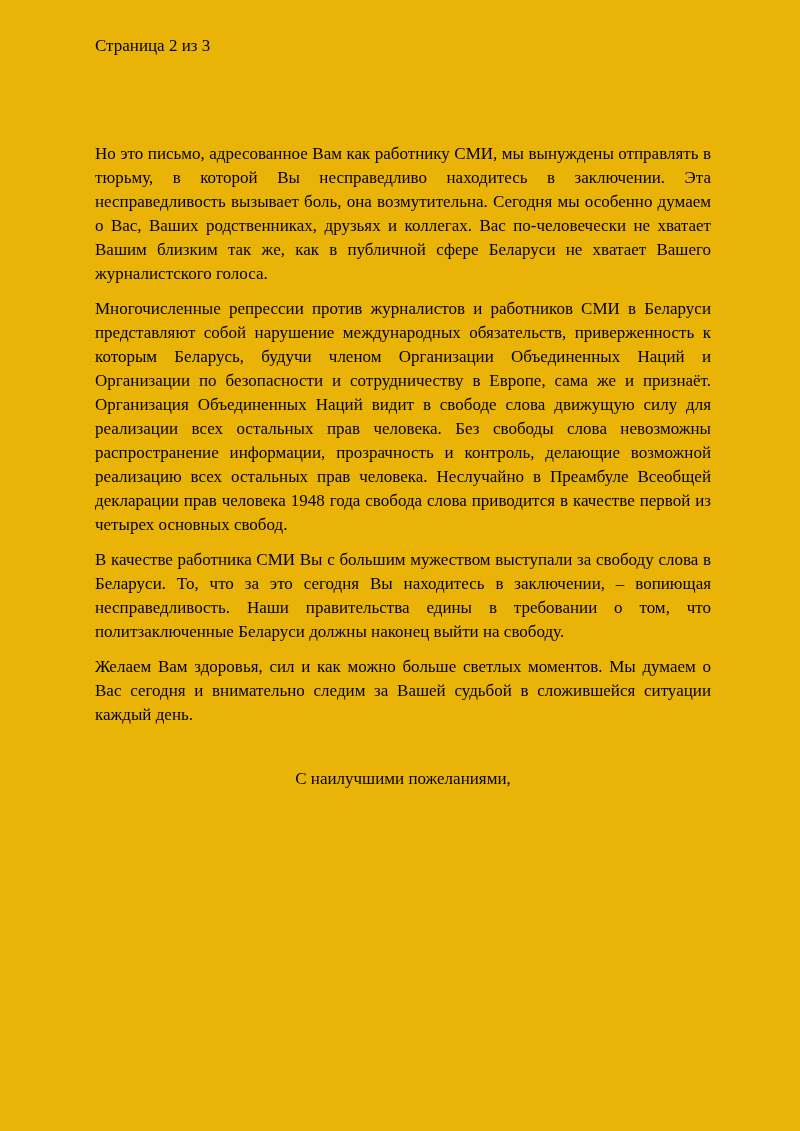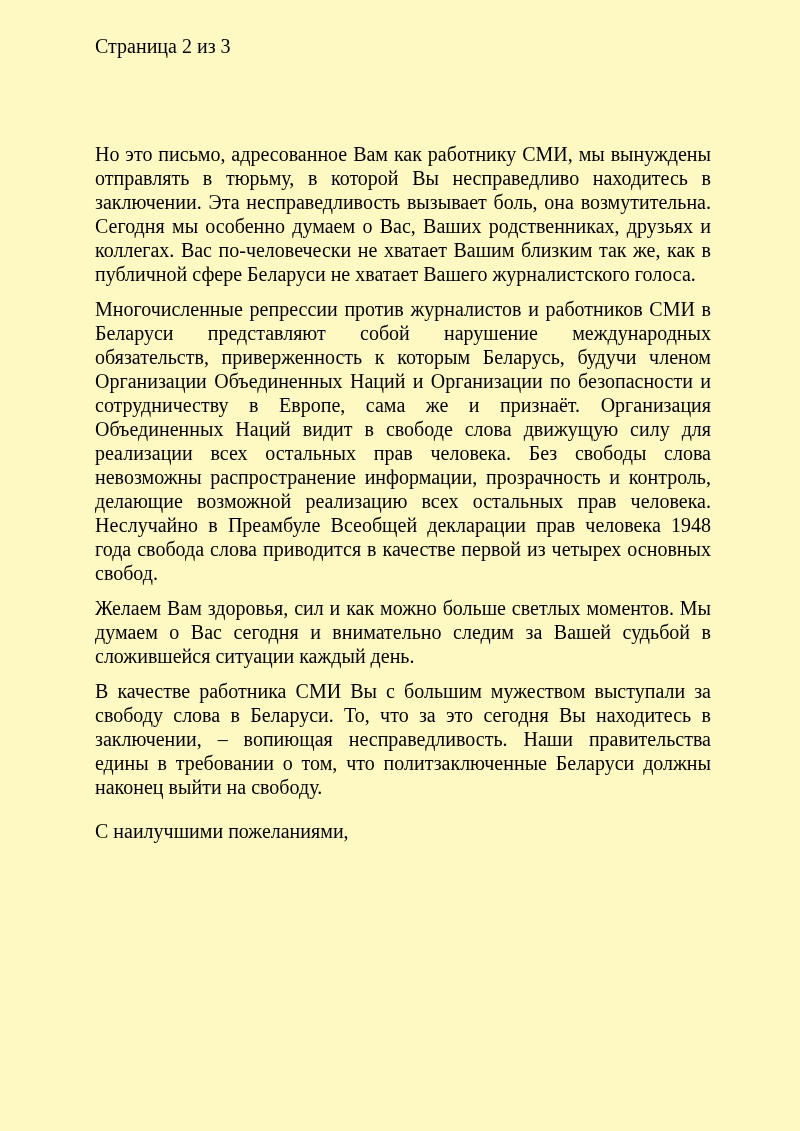--- a/index.html
+++ b/index.html
@@ -4,49 +4,49 @@
 <style>
   html, body {
     margin: 0;
     padding: 0;
     background: #ffffff;
   }
   .doc-page {
     position: relative;
     width: 800px;
     height: 1131px;
-    background: #fef9c3;
+    background: #eab308;
     color: #000000;
     font-family: "Liberation Serif", serif;
-    font-size: 20px;
+    font-size: 17px;
     box-sizing: border-box;
     padding: 36px 89px 0 95px;
     overflow: hidden;
   }
   .page-header {
     line-height: 20px;
     margin: 0 0 86px 0;
     text-align: left;
   }
   .letter-body p {
     margin: 0 0 11px 0;
     line-height: 24px;
     text-align: justify;
   }
   .letter-body p.closing {
-    margin-top: 20px;
-    text-align: left;
+    margin-top: 40px;
+    text-align: center;
   }
 </style>
 </head>
 <body>
 
 <div class="doc-page">
   <div class="page-header">Страница 2 из 3</div>
 
   <div class="letter-body">
     <p>Но это письмо, адресованное Вам как работнику СМИ, мы вынуждены отправлять в тюрьму, в которой Вы несправедливо находитесь в заключении. Эта несправедливость вызывает боль, она возмутительна. Сегодня мы особенно думаем о Вас, Ваших родственниках, друзьях и коллегах. Вас по-человечески не хватает Вашим близким так же, как в публичной сфере Беларуси не хватает Вашего журналистского голоса.</p>
     <p>Многочисленные репрессии против журналистов и работников СМИ в Беларуси представляют собой нарушение международных обязательств, приверженность к которым Беларусь, будучи членом Организации Объединенных Наций и Организации по безопасности и сотрудничеству в Европе, сама же и признаёт. Организация Объединенных Наций видит в свободе слова движущую силу для реализации всех остальных прав человека. Без свободы слова невозможны распространение информации, прозрачность и контроль, делающие возможной реализацию всех остальных прав человека. Неслучайно в Преамбуле Всеобщей декларации прав человека 1948 года свобода слова приводится в качестве первой из четырех основных свобод.</p>
+    <p>В качестве работника СМИ Вы с большим мужеством выступали за свободу слова в Беларуси. То, что за это сегодня Вы находитесь в заключении, – вопиющая несправедливость. Наши правительства едины в требовании о том, что политзаключенные Беларуси должны наконец выйти на свободу.</p>
     <p>Желаем Вам здоровья, сил и как можно больше светлых моментов. Мы думаем о Вас сегодня и внимательно следим за Вашей судьбой в сложившейся ситуации каждый день.</p>
-    <p>В качестве работника СМИ Вы с большим мужеством выступали за свободу слова в Беларуси. То, что за это сегодня Вы находитесь в заключении, – вопиющая несправедливость. Наши правительства едины в требовании о том, что политзаключенные Беларуси должны наконец выйти на свободу.</p>
     <p class="closing">С наилучшими пожеланиями,</p>
   </div>
 </div>
 
 </body></html>

